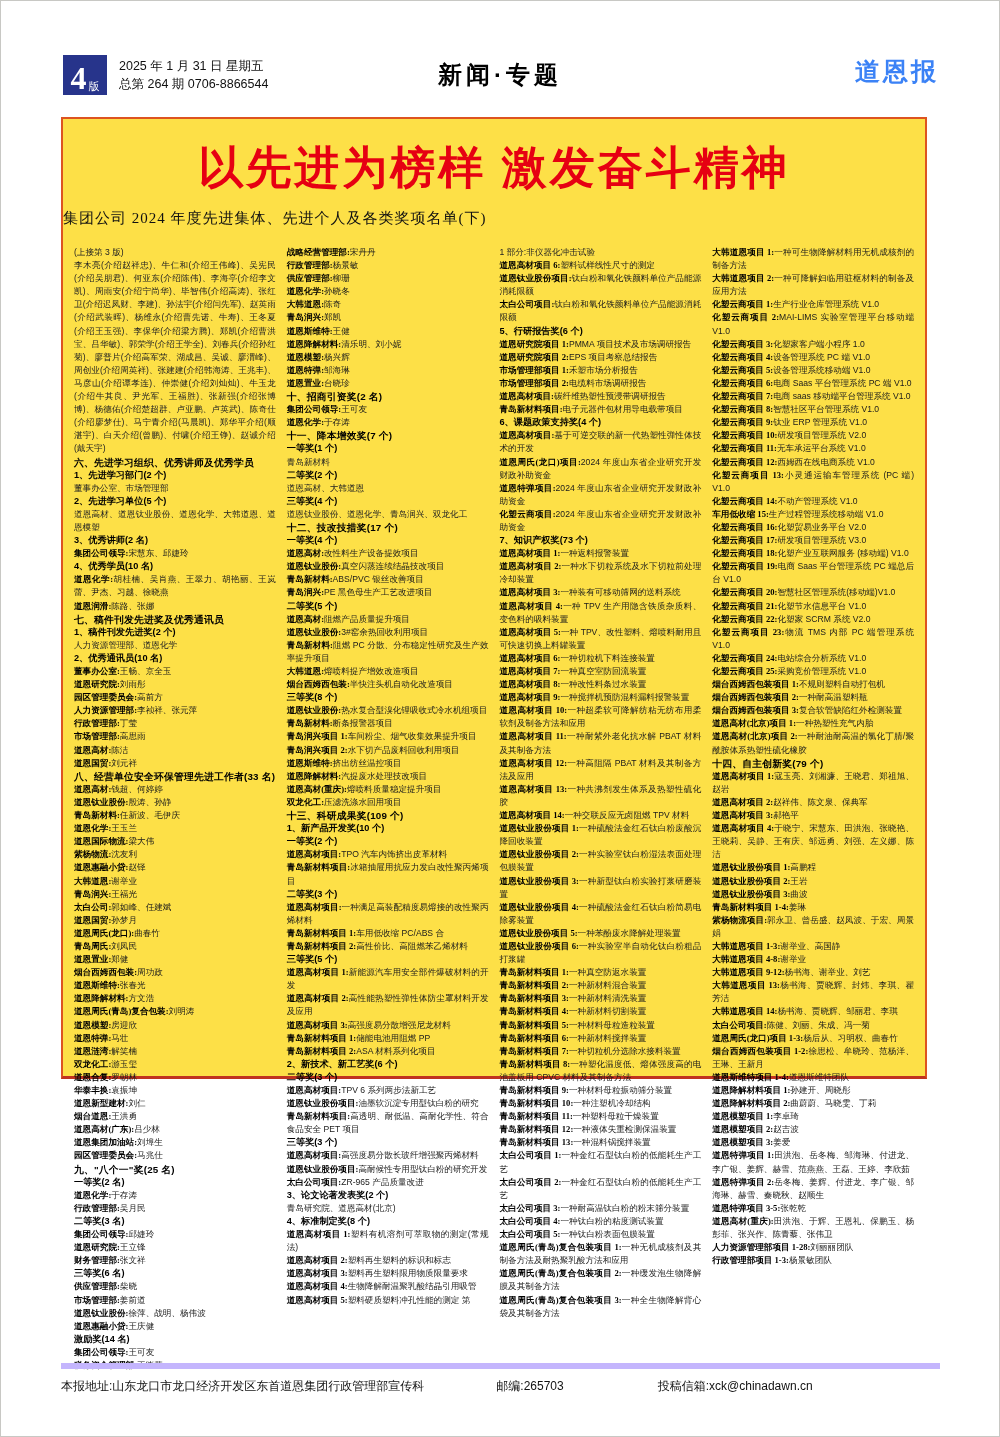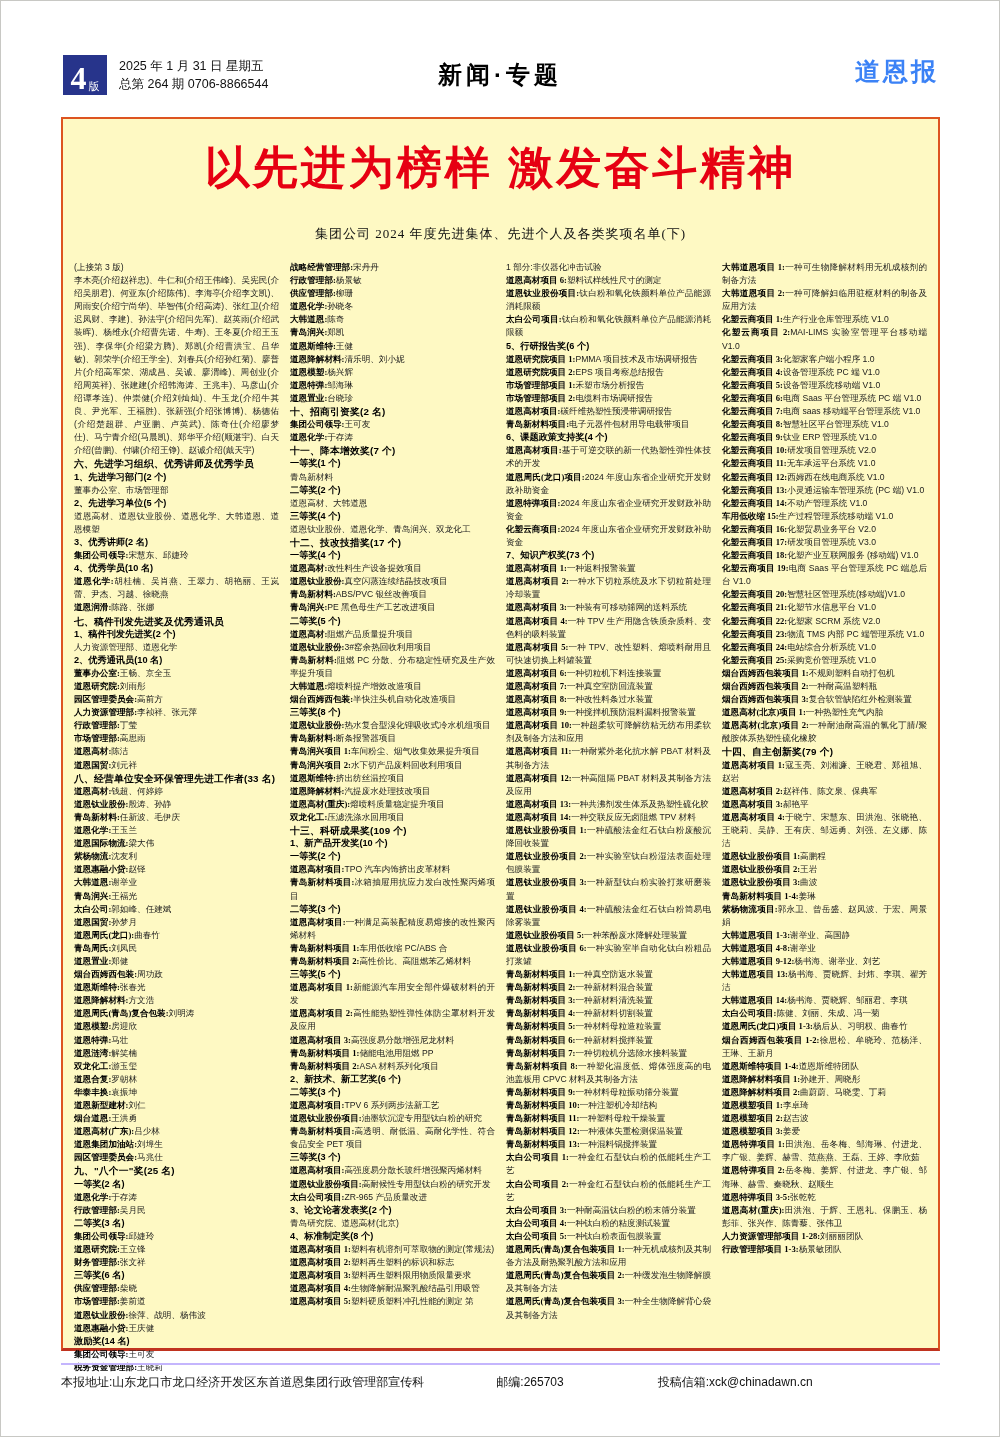--- a/index.html
+++ b/index.html
@@ -9,35 +9,35 @@
   
   .header{position:absolute;left:60px;right:60px;top:52px;height:58px;}
   .badge{position:absolute;left:2px;top:2px;width:44px;height:40px;background:#27348b;color:#fff;display:flex;align-items:flex-end;justify-content:center;padding-bottom:2px;box-sizing:border-box;}
   .badge .num{font-family:"Liberation Serif",serif;font-size:32px;font-weight:bold;line-height:30px;}
   .badge .ban{font-size:11px;margin-left:2px;line-height:14px;}
   .dateblock{position:absolute;left:58px;top:4px;font-size:12.5px;color:#111;line-height:18px;}
   .sectiontitle{position:absolute;left:0;right:0;top:6px;text-align:center;font-size:24px;font-weight:bold;color:#000;letter-spacing:4px;}
   .papername{position:absolute;right:0;top:2px;font-family:"Liberation Serif",serif;font-size:25px;font-weight:bold;color:#3b82f6;letter-spacing:3px;}
 
   
-  .frame{position:absolute;left:60px;right:59px;top:116px;height:1234px;border:2px solid #dd5420;border-bottom:3px solid #c0331f;box-sizing:border-box;background:#fef9c3;}
+  .frame{position:absolute;left:60px;right:72px;top:116px;height:962px;border:2px solid #dd5420;border-bottom:3px solid #c0331f;box-sizing:border-box;background:#fde047;}
   .headline{margin-top:24px;text-align:center;font-size:45px;font-weight:bold;color:#e60012;letter-spacing:3px;line-height:50px;}
-  .subhead{margin-top:32px;text-align:center;font-family:"Liberation Serif",serif;font-size:13px;color:#111;letter-spacing:1px;}
+  .subhead{margin-top:16px;text-align:left;font-family:"Liberation Serif",serif;font-size:15px;color:#111;letter-spacing:1px;}
 
   
   .cols{display:flex;gap:11px;padding:18px 11px 6px 11px;box-sizing:border-box;}
   .col{flex:1;min-width:0;}
   .ln{font-size:8.6px;line-height:13.1px;color:#1a1a1a;text-align:justify;}
   .ln.h{font-weight:bold;font-size:9.8px;color:#000;text-align:left;letter-spacing:0.2px;}
   .ln.s{font-weight:bold;font-size:9.2px;color:#000;text-align:left;}
   .ln.p{color:#222;}
   .ln.e .lbl{font-weight:bold;color:#000;font-family:"Liberation Serif",serif;}
 
   
-  .footer{position:absolute;left:60px;right:59px;top:1362px;border-top:2px solid #c4b5fd;padding-top:9px;font-size:12px;color:#111;}
+  .footer{position:absolute;left:60px;right:59px;top:1362px;border-top:6px solid #c4b5fd;padding-top:9px;font-size:12px;color:#111;}
   .footer .row{display:flex;}
   .footer .addr{flex:0 0 auto;}
   .footer .post{flex:0 0 auto;margin-left:72px;}
   .footer .mail{flex:0 0 auto;margin-left:94px;}
 </style>
 </head>
 <body>
 
 <div class="page">
 

